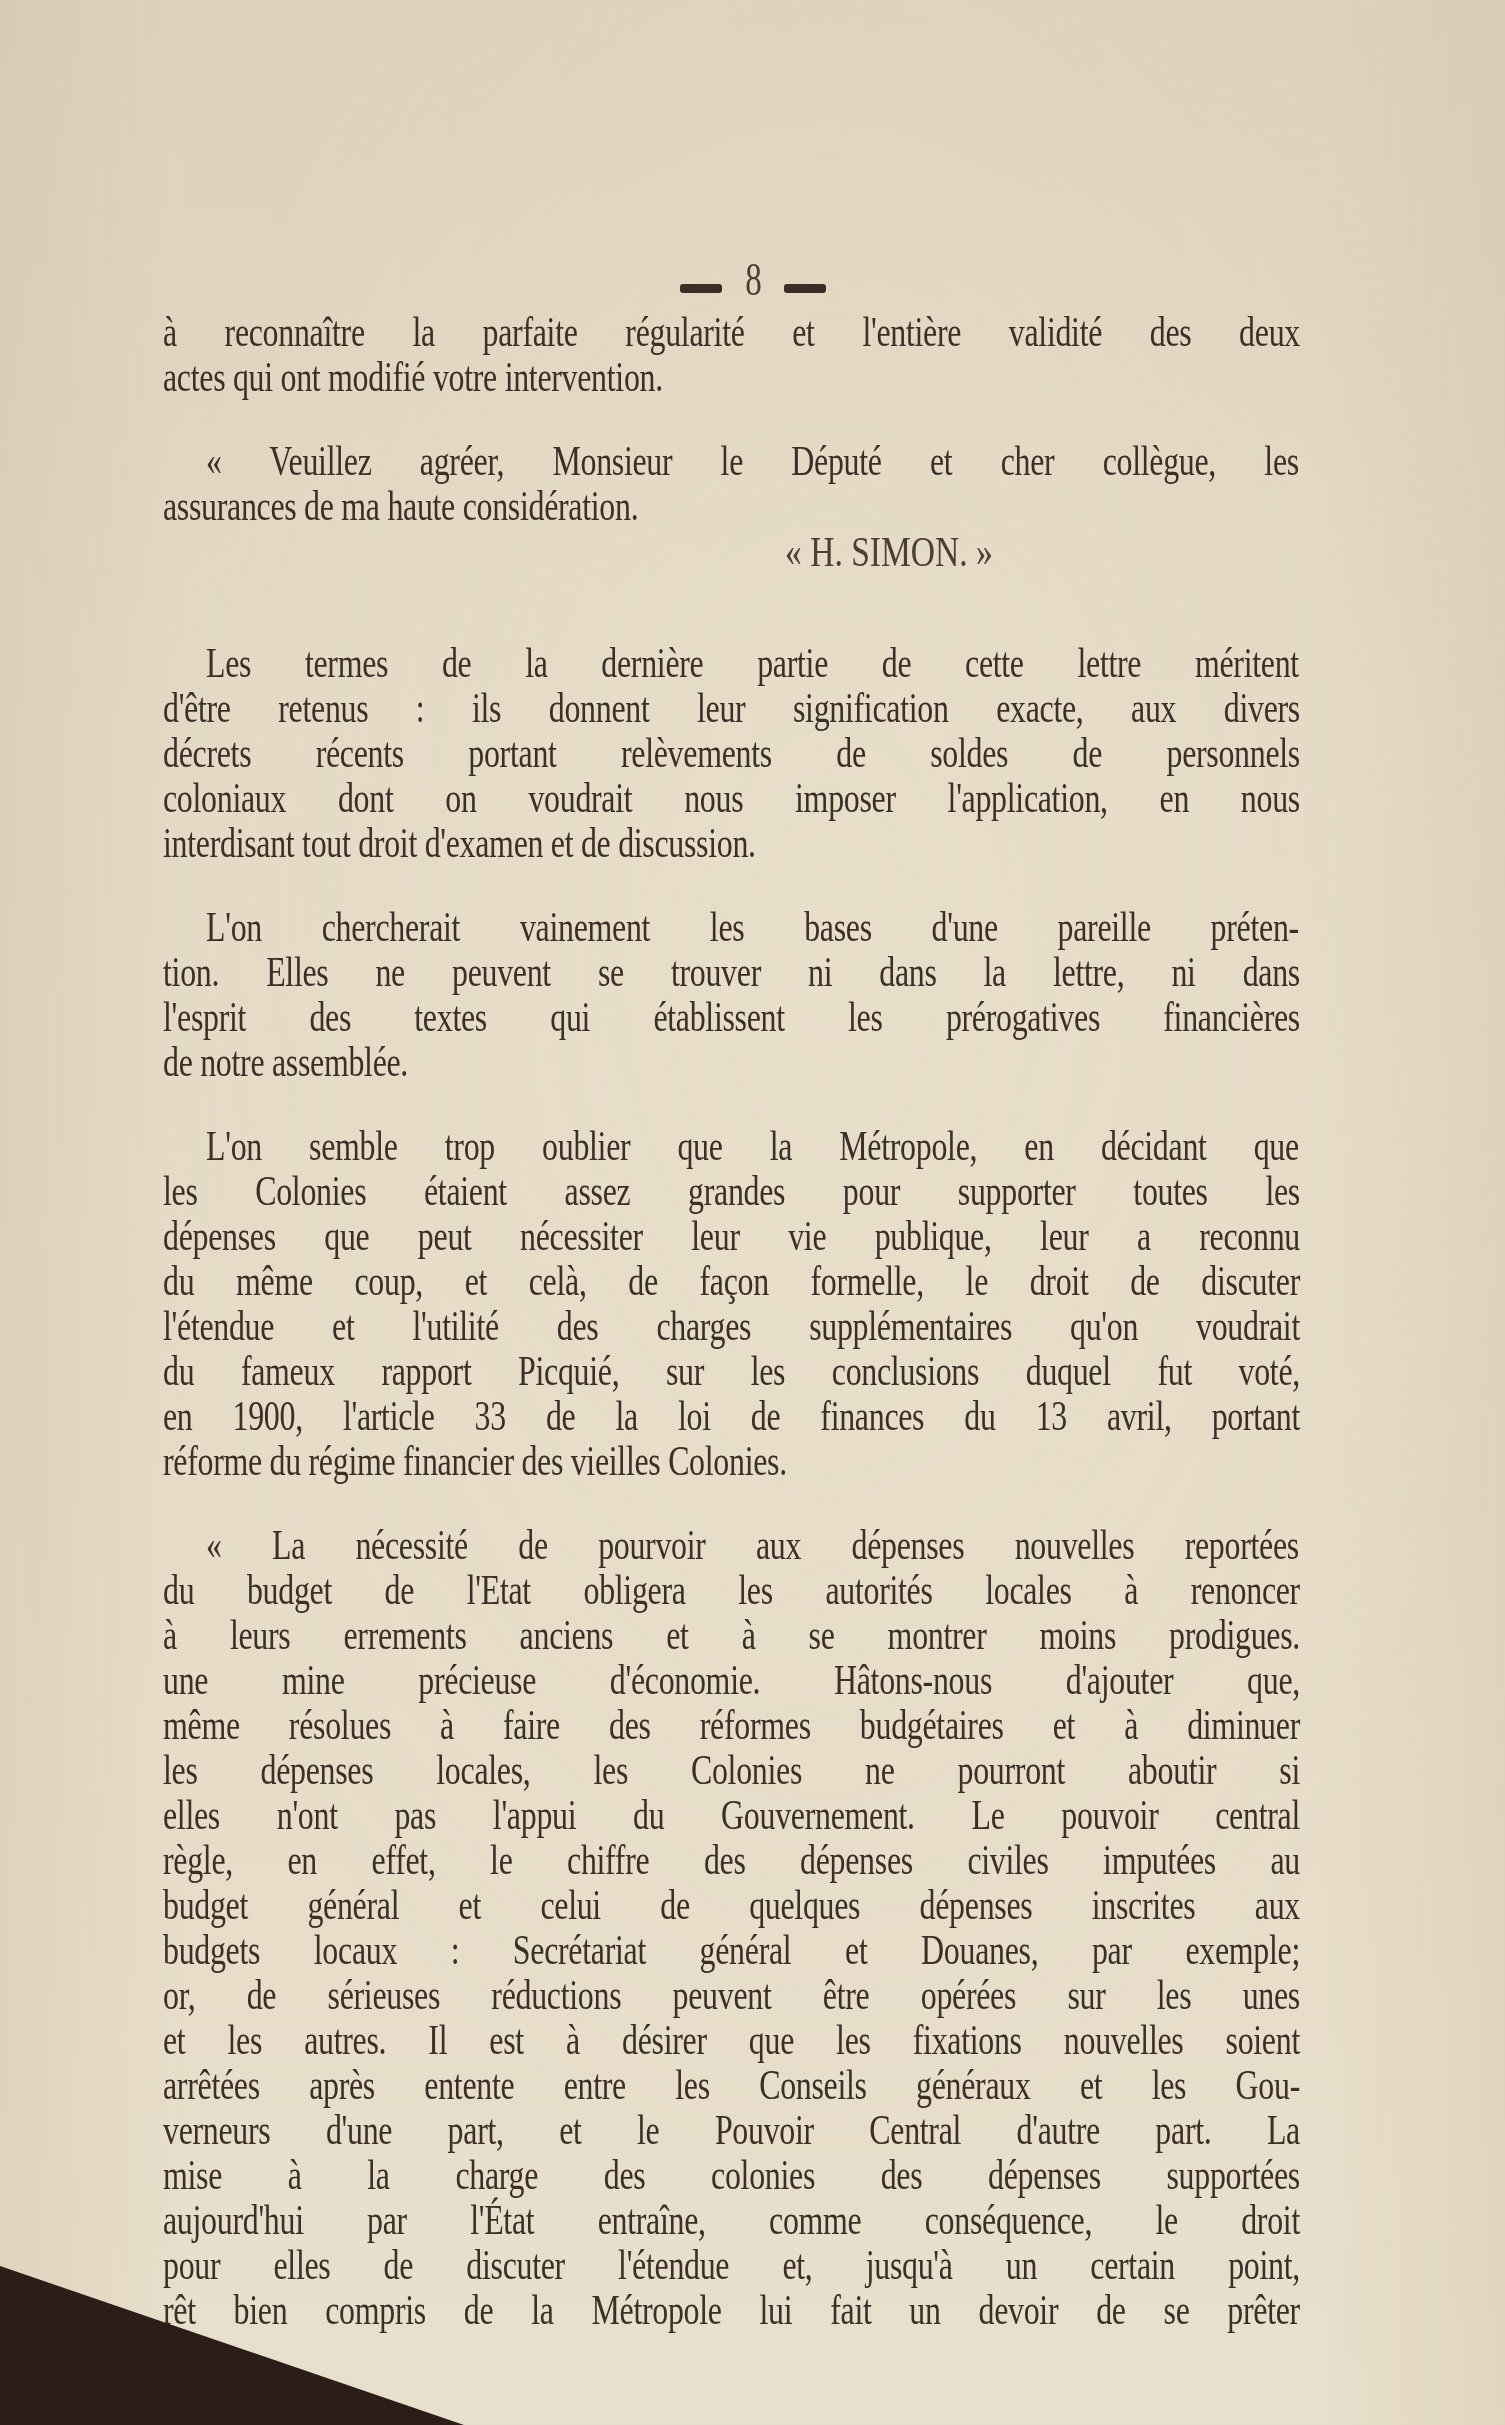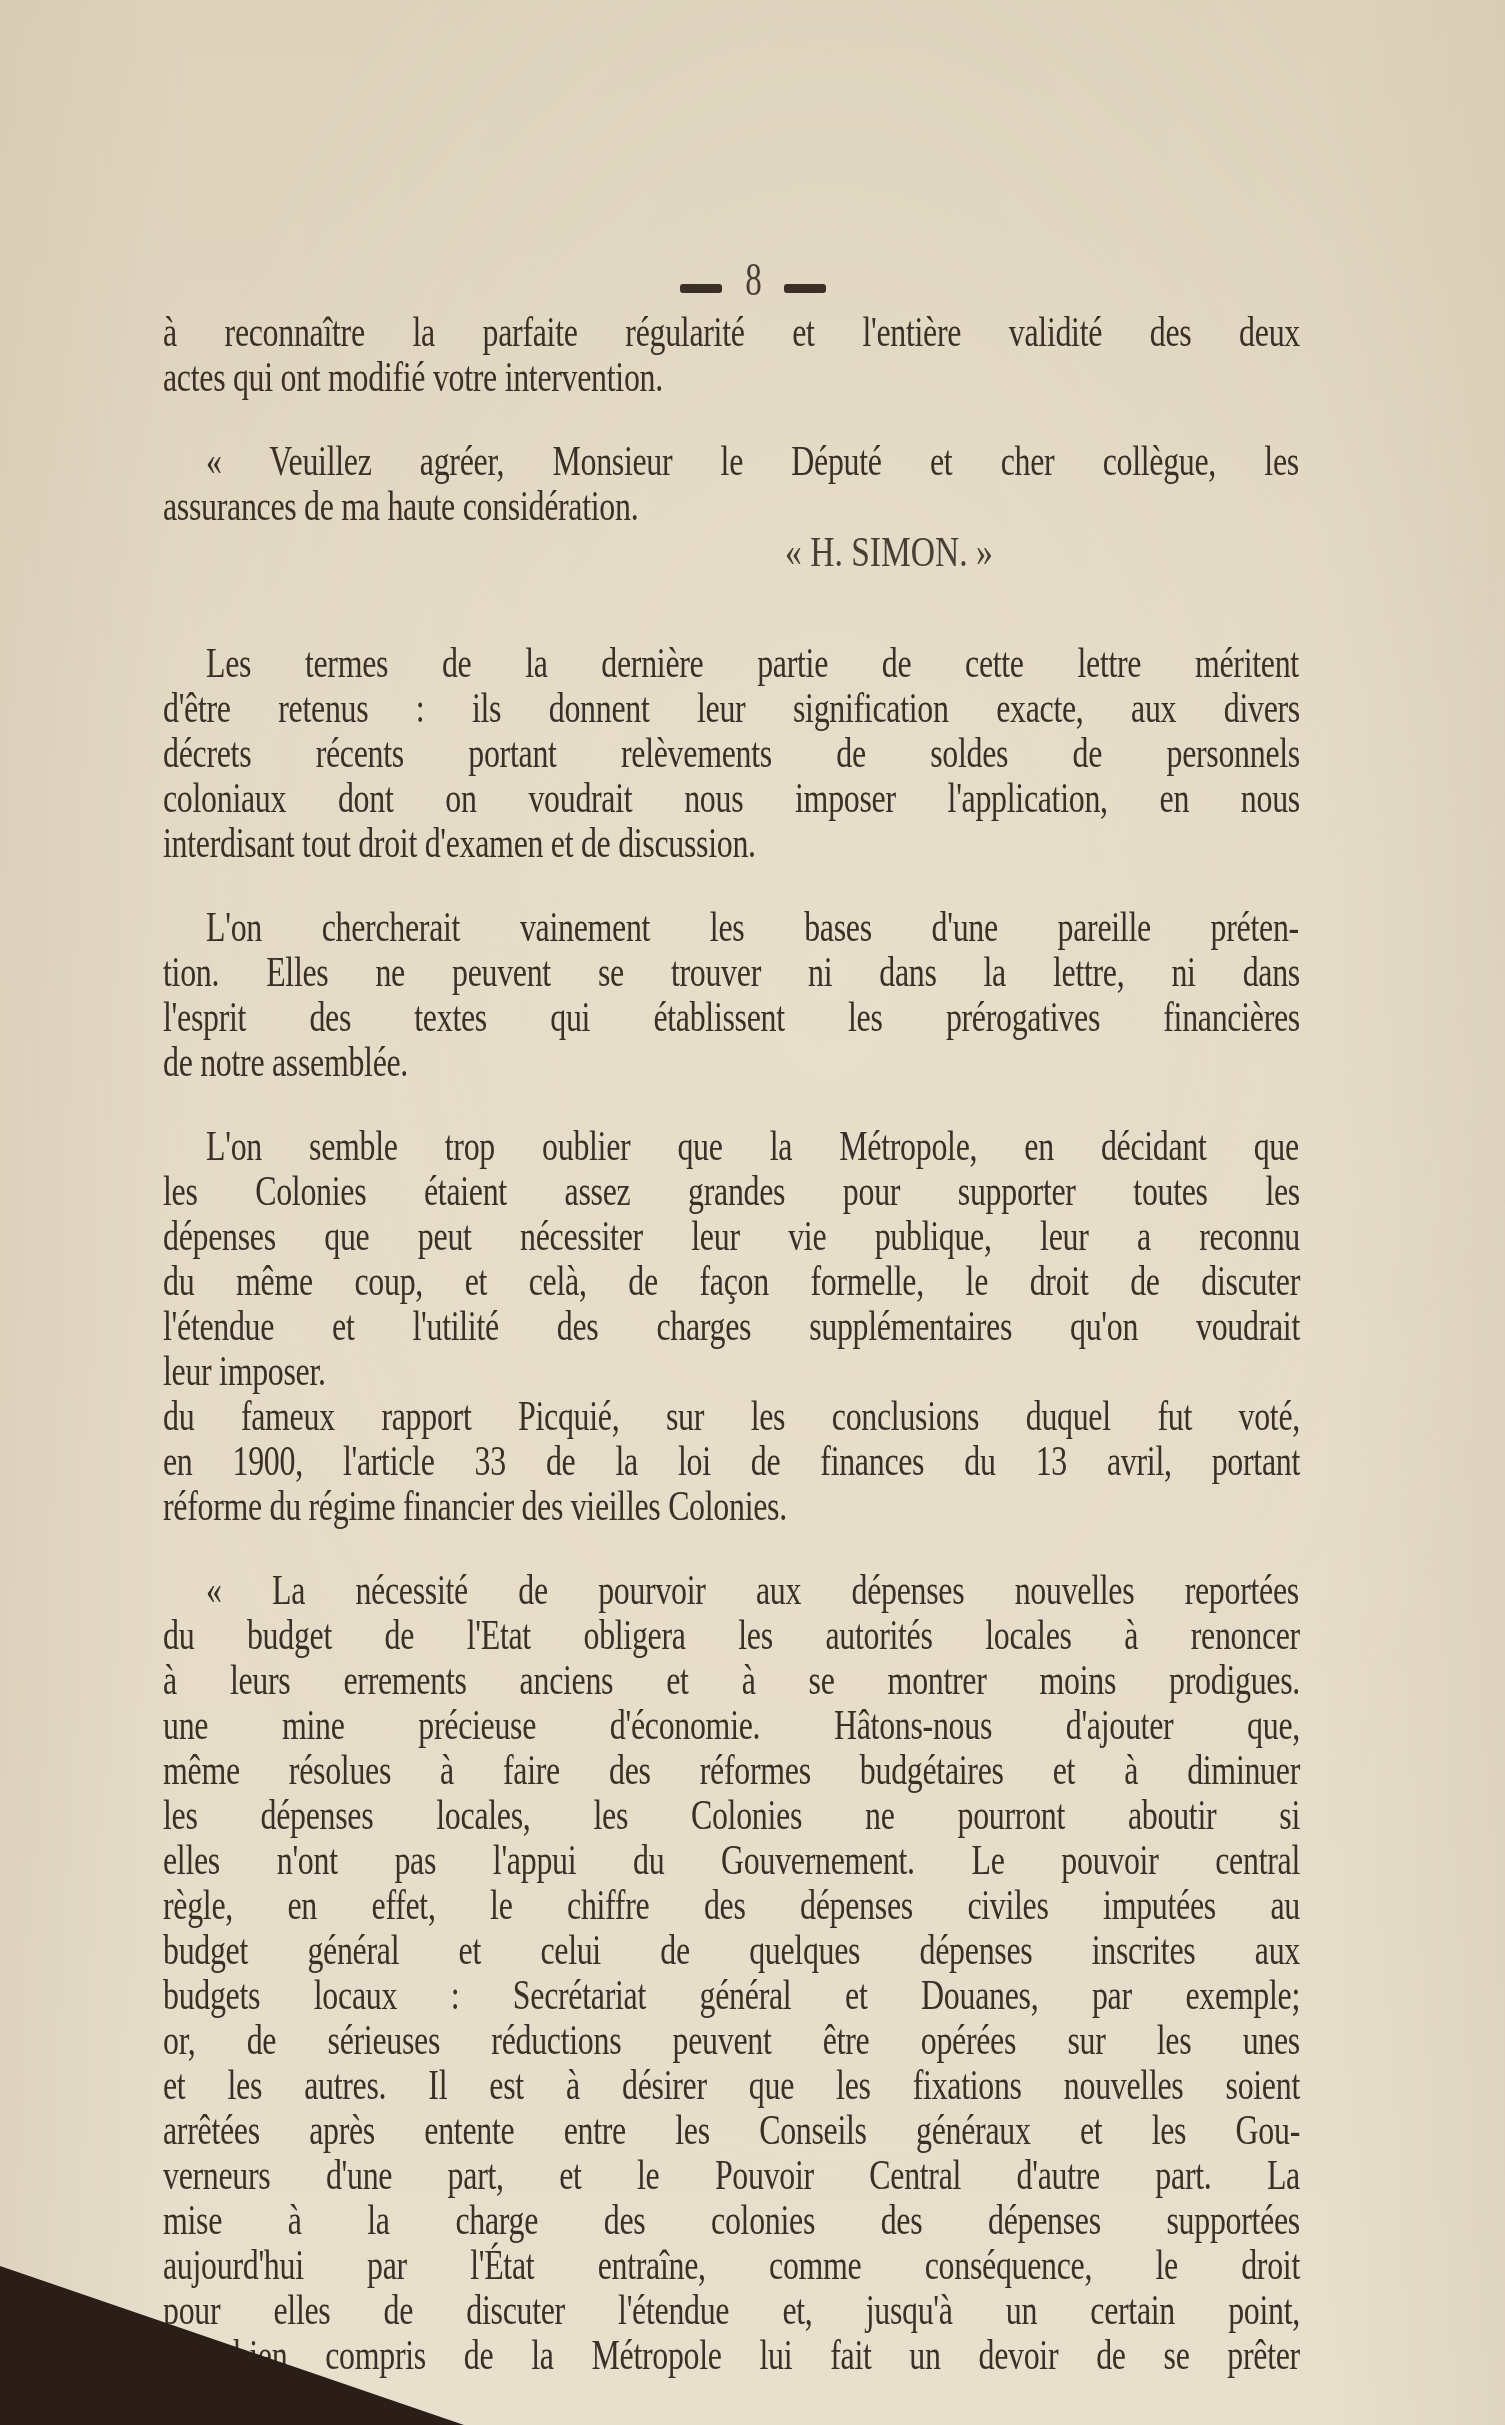--- a/index.html
+++ b/index.html
@@ -178,23 +178,20 @@
       </div>
     <div class="line">
         <span class="t">dépenses que peut nécessiter leur vie publique, leur a reconnu</span>
       </div>
     <div class="line">
         <span class="t">du même coup, et celà, de façon formelle, le droit de discuter</span>
       </div>
     <div class="line">
         <span class="t">l'étendue et l'utilité des charges supplémentaires qu'on voudrait</span>
       </div>
-    <div class="line last">
-        <span class="t">leur imposer.</span>
-      </div>
 
     <div class="line">
         <span class="t">du fameux rapport Picquié, sur les conclusions duquel fut voté,</span>
       </div>
     <div class="line">
         <span class="t">en 1900, l'article 33 de la loi de finances du 13 avril, portant</span>
       </div>
     <div class="line last">
         <span class="t">réforme du régime financier des vieilles Colonies.</span>
       </div>

